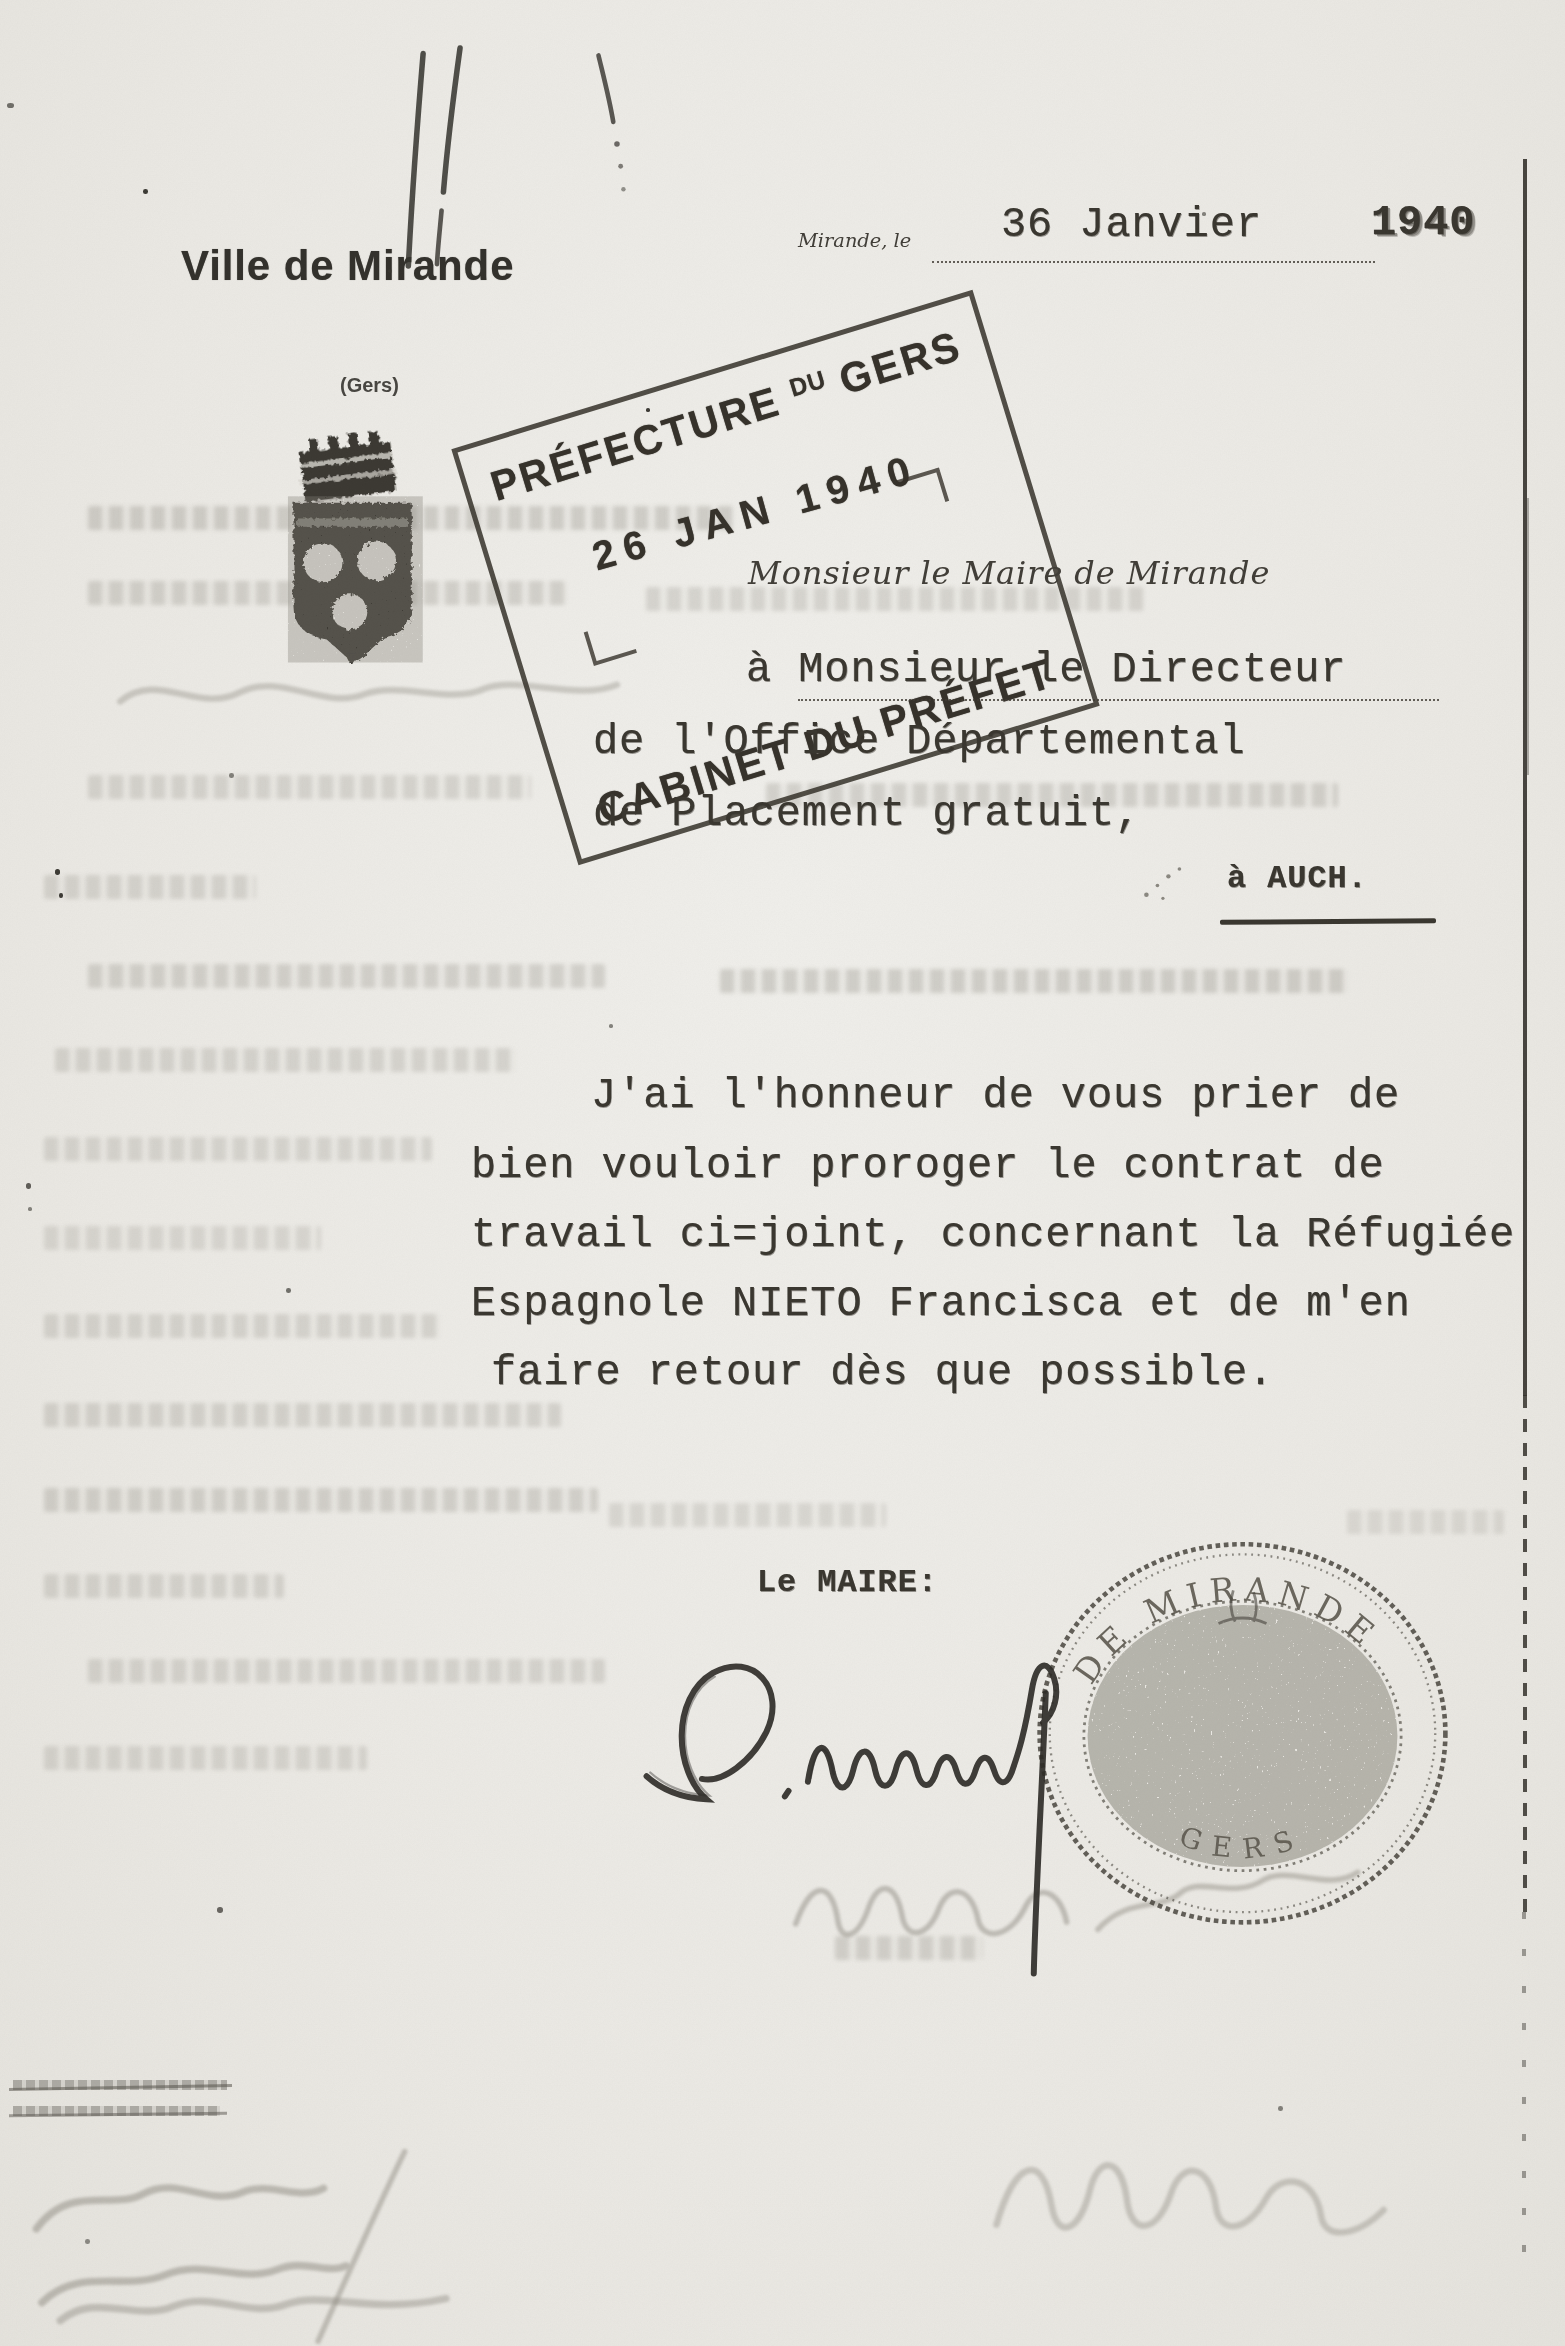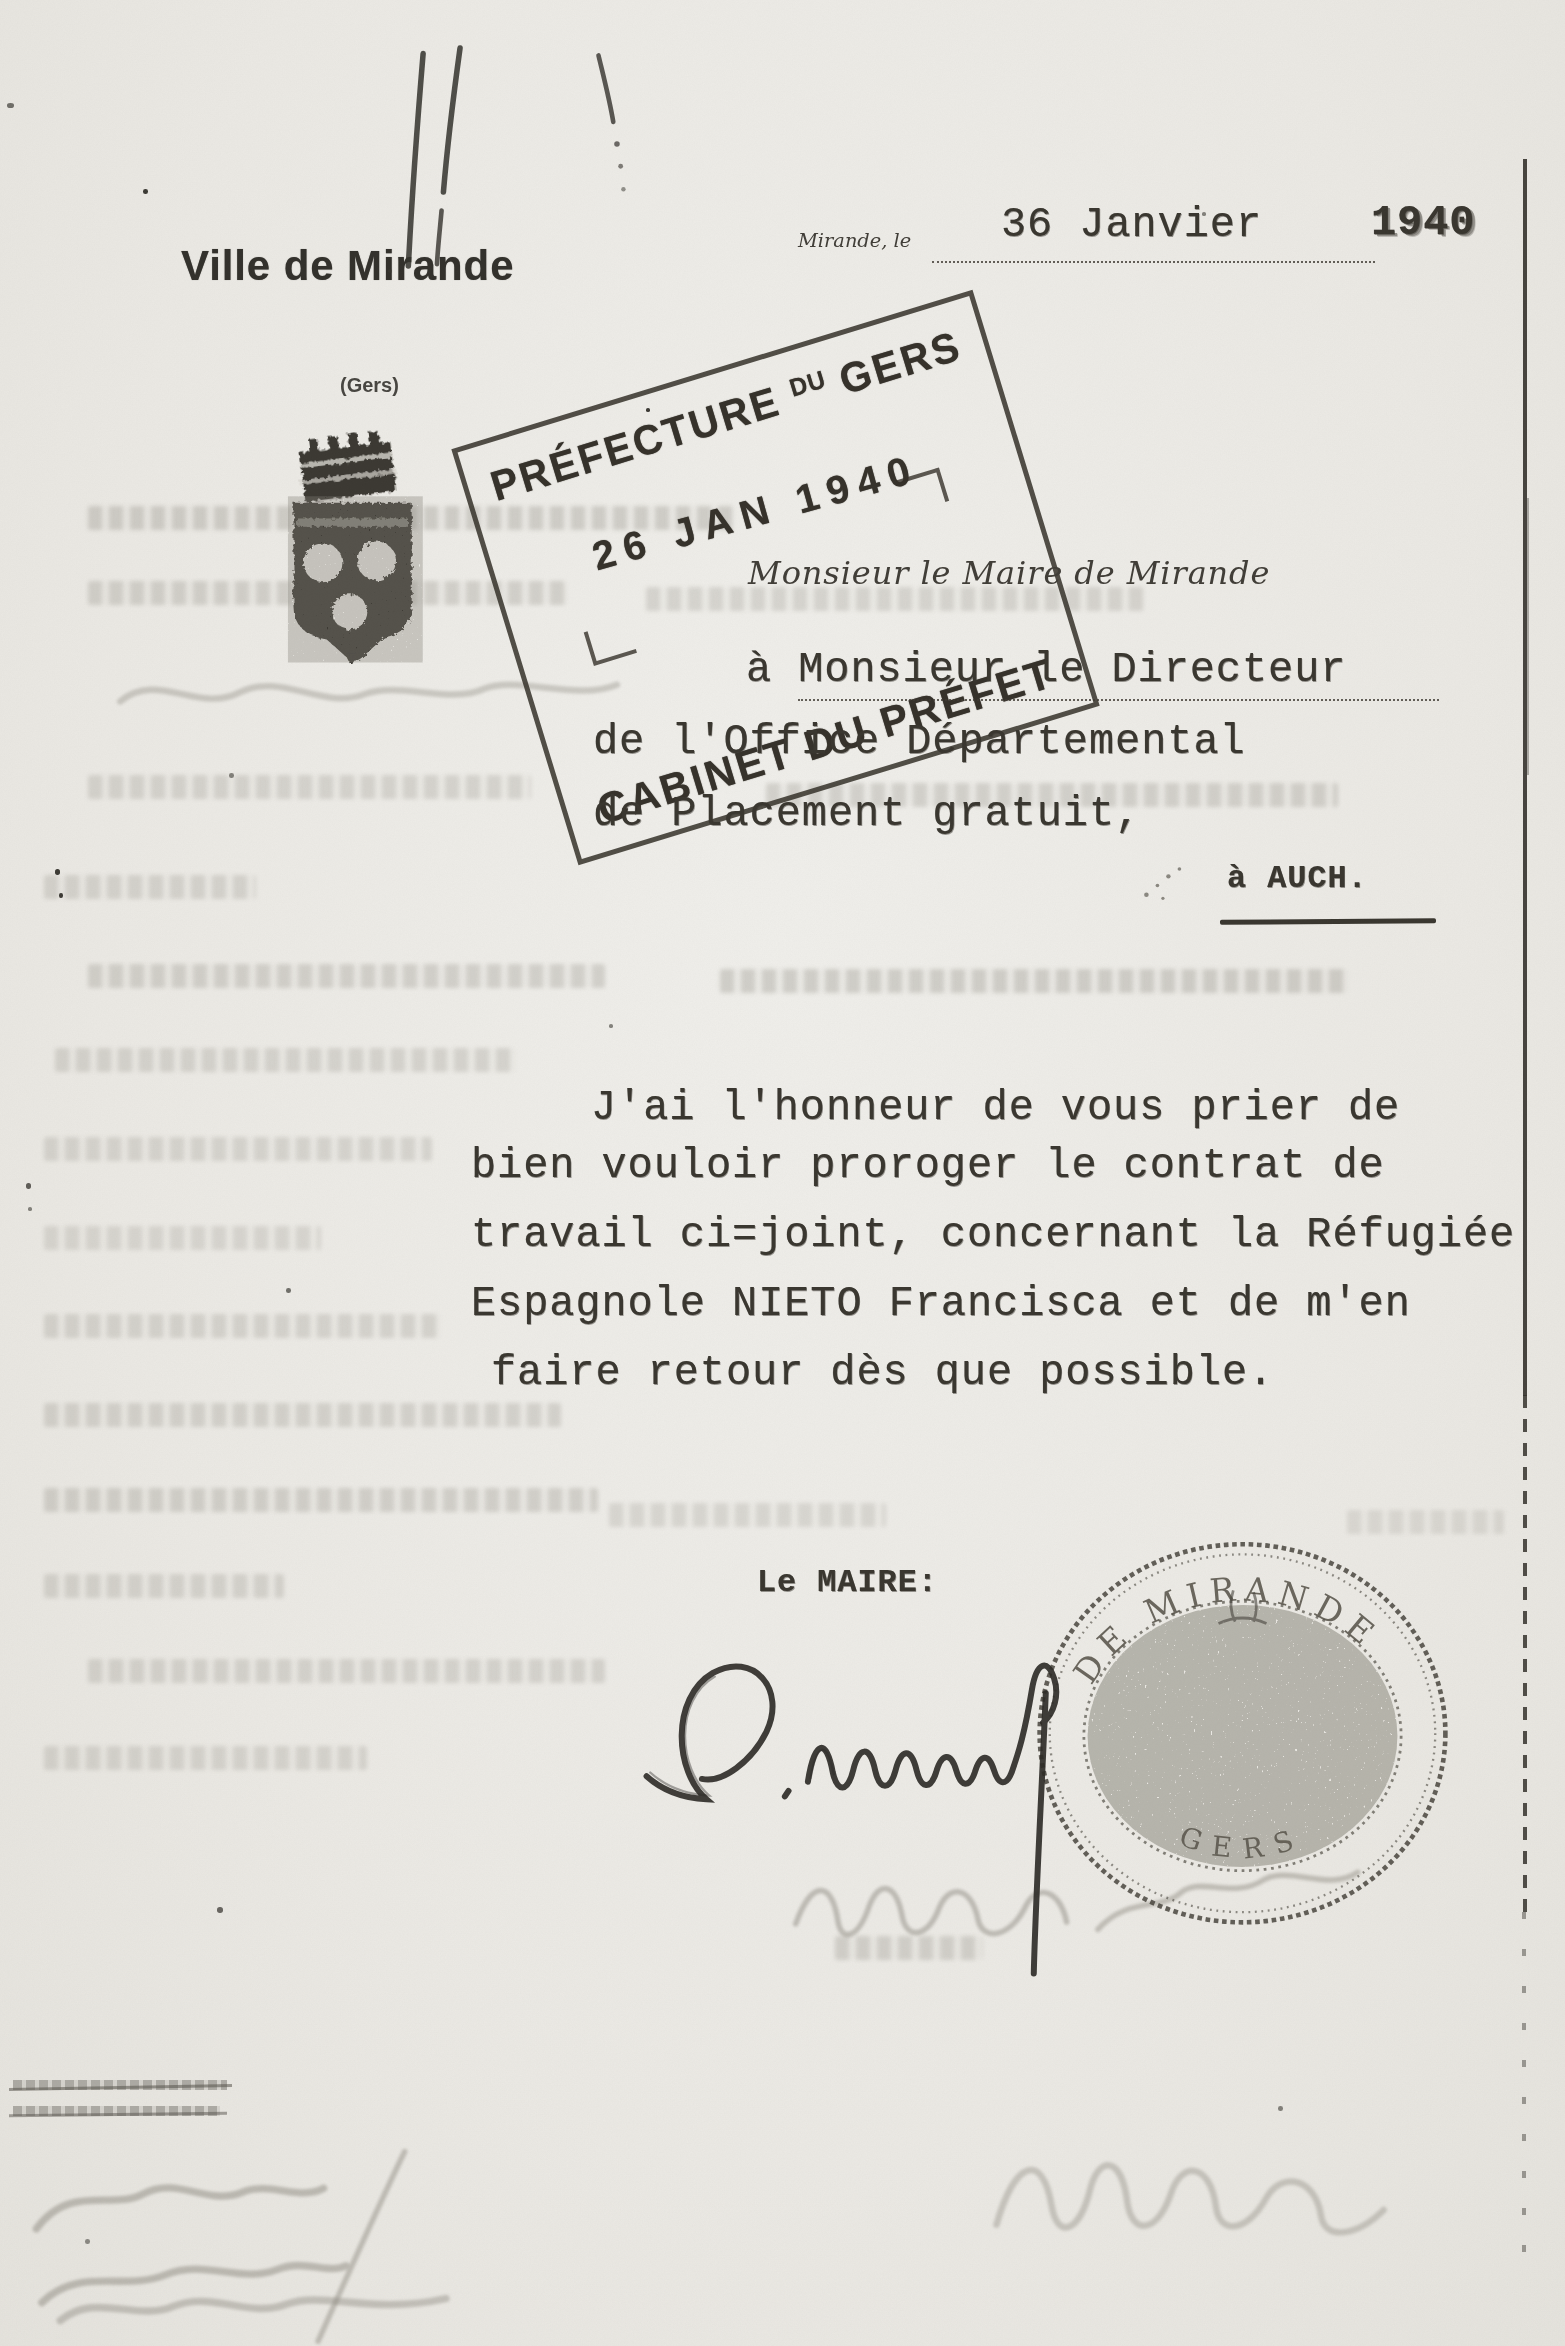--- a/index.html
+++ b/index.html
@@ -159,21 +159,21 @@
 
   <svg class="abs" style="left:1135px;top:858px;z-index:2;opacity:.6" width="65" height="55" viewBox="0 0 70 60">
     <circle cx="12" cy="40" r="2.5" fill="#4a463d"></circle>
       <circle cx="24" cy="30" r="2" fill="#4a463d"></circle>
     <circle cx="36" cy="20" r="2.4" fill="#4a463d"></circle>
       <circle cx="30" cy="44" r="1.8" fill="#4a463d"></circle>
     <circle cx="48" cy="12" r="2" fill="#4a463d"></circle>
   </svg>
 
   <div>
-    <div class="abs mono t45" style="left:591px;top:1072px;margin-top:12px;">J'ai l'honneur de vous prier de</div>
+    <div class="abs mono t45" style="left:591px;top:1072px;">J'ai l'honneur de vous prier de</div>
     <div class="abs mono t45" style="left:471px;top:1142px;text-align:right;">bien vouloir proroger le contrat de</div>
     <div class="abs mono t45" style="left:471px;top:1211px;">travail ci=joint, concernant la Réfugiée</div>
     <div class="abs mono t45" style="left:471px;top:1280px;">Espagnole NIETO Francisca et de m'en</div>
     <div class="abs mono t45" style="left:491px;top:1349px;">faire retour dès que possible.</div>
   </div>
 
   <div class="abs mono t46" style="left:757px;top:1564px;font-weight:700;">Le MAIRE:</div>
 
   <svg class="abs" style="left:1021px;top:1535px;z-index:2;" width="443" height="415" viewBox="0 0 480 450">
     <defs>

